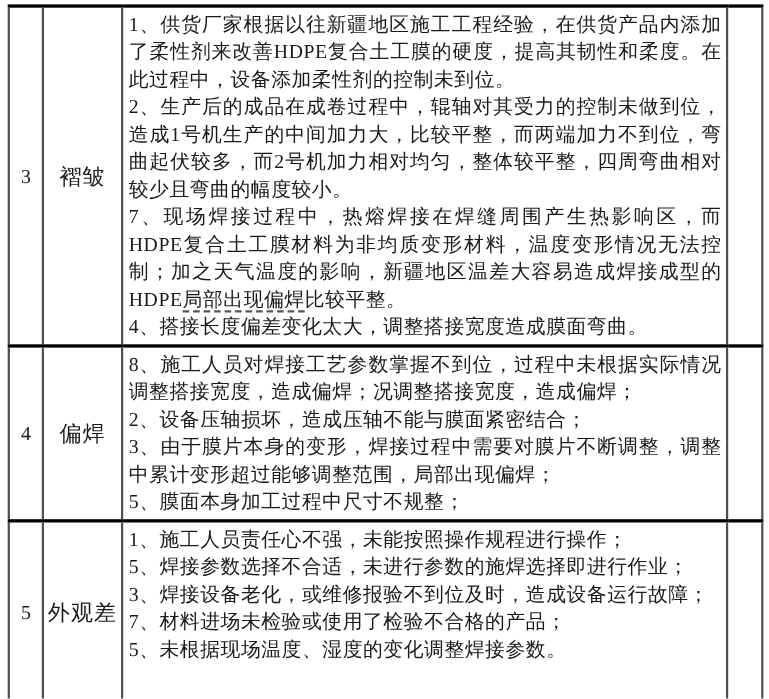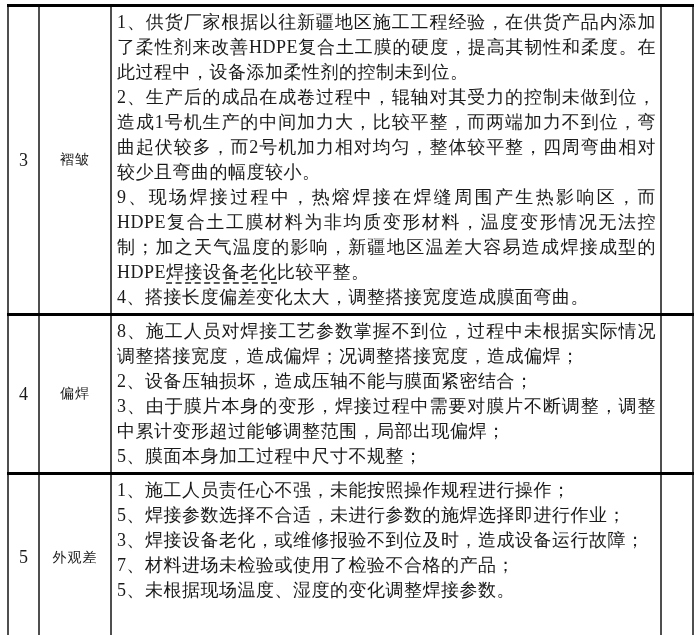--- a/index.html
+++ b/index.html
@@ -36,21 +36,21 @@
   tr.row-4 { height: 156px; }
   tr.row-5 { height: 168px; }
   td.num {
     text-align: center;
     vertical-align: middle;
     font-size: 18px;
   }
   td.defect {
     text-align: center;
     vertical-align: middle;
-    font-size: 14px;
+    font-size: 20px;
     letter-spacing: 1px;
   }
   td.causes {
     vertical-align: top;
     padding: 3px 4px 3px 5px;
     margin-left: 16px;
   }
   .cause {
     font-size: 18px;
     line-height: 25px;
@@ -73,21 +73,21 @@
       <col style="width:550px">
       <col style="width:32px">
     </colgroup>
     <tbody>
         <tr class="row-3">
           <td class="num">3</td>
           <td class="defect">褶皱</td>
           <td class="causes">
             <div class="cause">1、供货厂家根据以往新疆地区施工工程经验，在供货产品内添加了柔性剂来改善HDPE复合土工膜的硬度，提高其韧性和柔度。在此过程中，设备添加柔性剂的控制未到位。</div>
             <div class="cause">2、生产后的成品在成卷过程中，辊轴对其受力的控制未做到位，造成1号机生产的中间加力大，比较平整，而两端加力不到位，弯曲起伏较多，而2号机加力相对均匀，整体较平整，四周弯曲相对较少且弯曲的幅度较小。</div>
-            <div class="cause"><span>9、现场焊接过程中，热熔焊接在焊缝周围产生热影响区，而HDPE复合土工膜材料为非均质变形材料，温度变形情况无法控制；加之天气温度的影响，新疆地区温差大容易造成焊接成型的HDPE</span><span class="dashed-u">焊接设备老化</span><span>比较平整。</span></div>
+            <div class="cause"><span>7、现场焊接过程中，热熔焊接在焊缝周围产生热影响区，而HDPE复合土工膜材料为非均质变形材料，温度变形情况无法控制；加之天气温度的影响，新疆地区温差大容易造成焊接成型的HDPE</span><span class="dashed-u">局部出现偏焊</span><span>比较平整。</span></div>
             <div class="cause">4、搭接长度偏差变化太大，调整搭接宽度造成膜面弯曲。</div>
           </td>
           <td class="blank"></td>
         </tr>
         <tr class="row-4">
           <td class="num">4</td>
           <td class="defect">偏焊</td>
           <td class="causes">
             <div class="cause">8、施工人员对焊接工艺参数掌握不到位，过程中未根据实际情况调整搭接宽度，造成偏焊；况调整搭接宽度，造成偏焊；</div>
             <div class="cause">2、设备压轴损坏，造成压轴不能与膜面紧密结合；</div>

